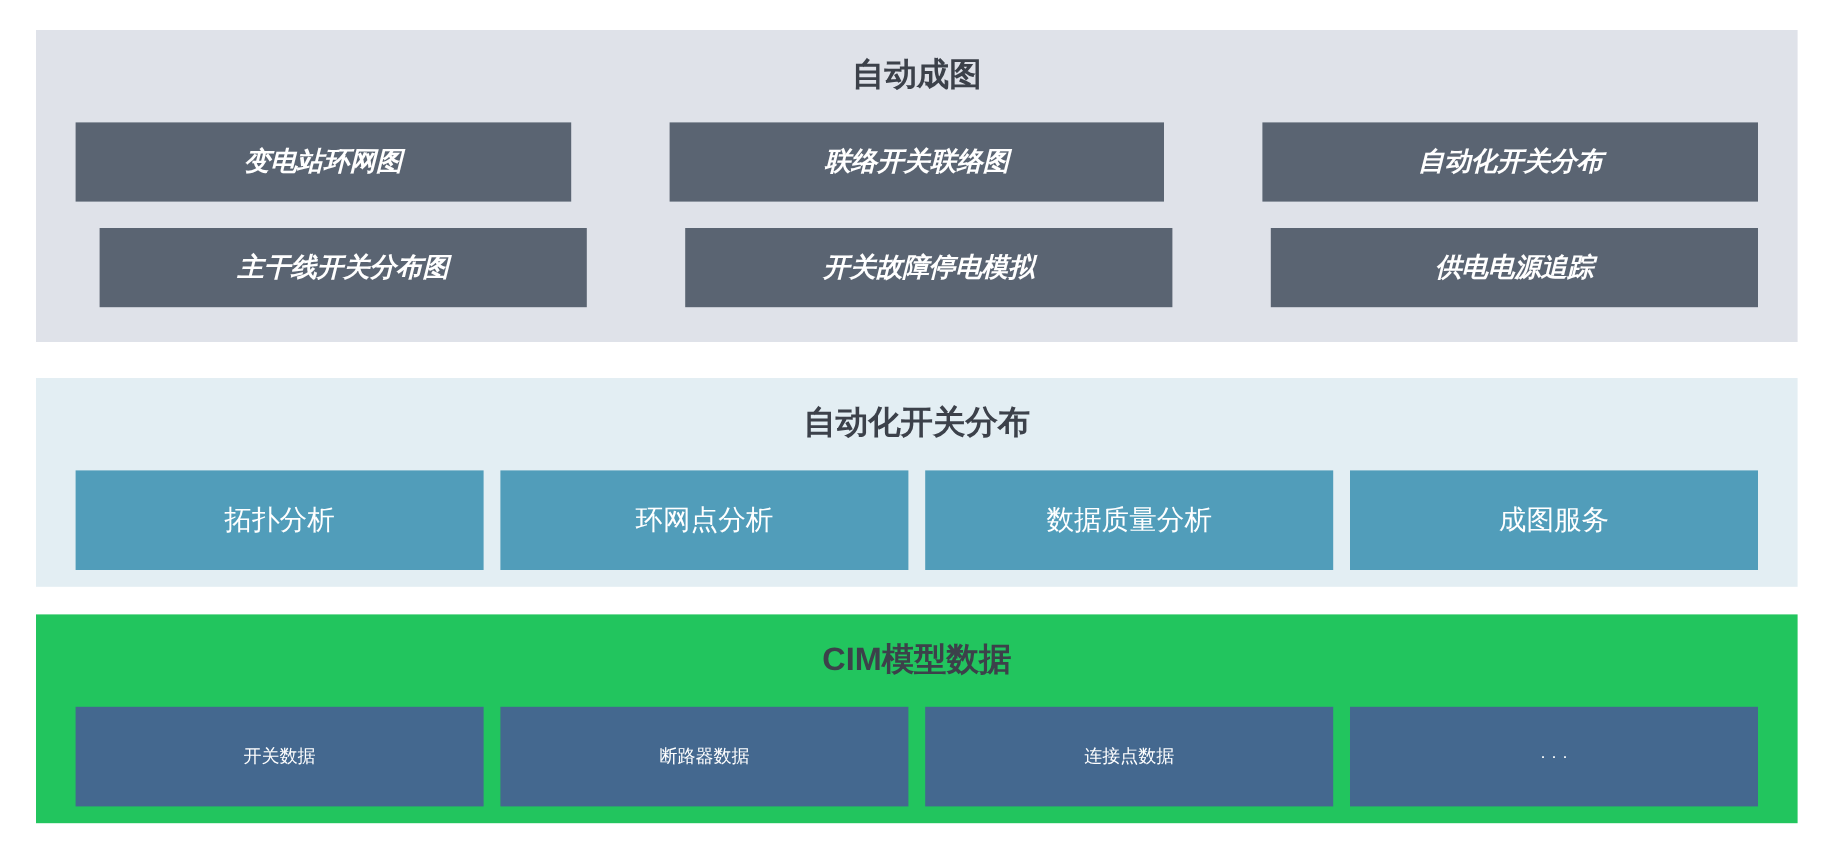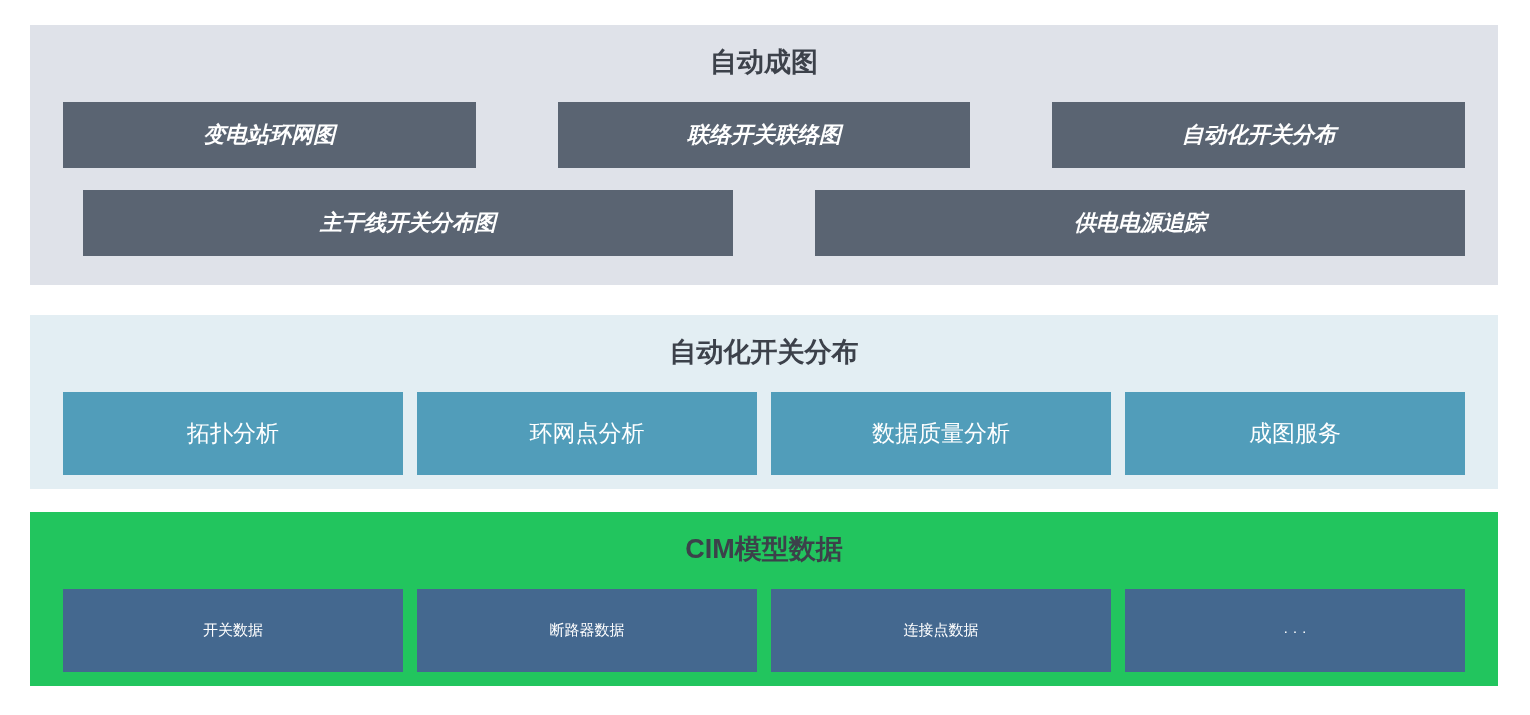--- a/index.html
+++ b/index.html
@@ -93,20 +93,21 @@
 
   <section class="layer layer-top">
     <h2 class="layer-title">自动成图</h2>
     <div class="row row-3">
       <div class="block block-dark">变电站环网图</div>
       <div class="block block-dark">联络开关联络图</div>
       <div class="block block-dark">自动化开关分布</div>
     </div>
     <div class="row row-3">
       <div class="block block-dark">主干线开关分布图</div>
+      <div class="block block-dark">开关故障停电模拟</div>
       <div class="block block-dark">供电电源追踪</div>
     </div>
   </section>
 
   <section class="layer layer-mid">
     <h2 class="layer-title">自动化开关分布</h2>
     <div class="row row-4">
       <div class="block block-teal">拓扑分析</div>
       <div class="block block-teal">环网点分析</div>
       <div class="block block-teal">数据质量分析</div>

